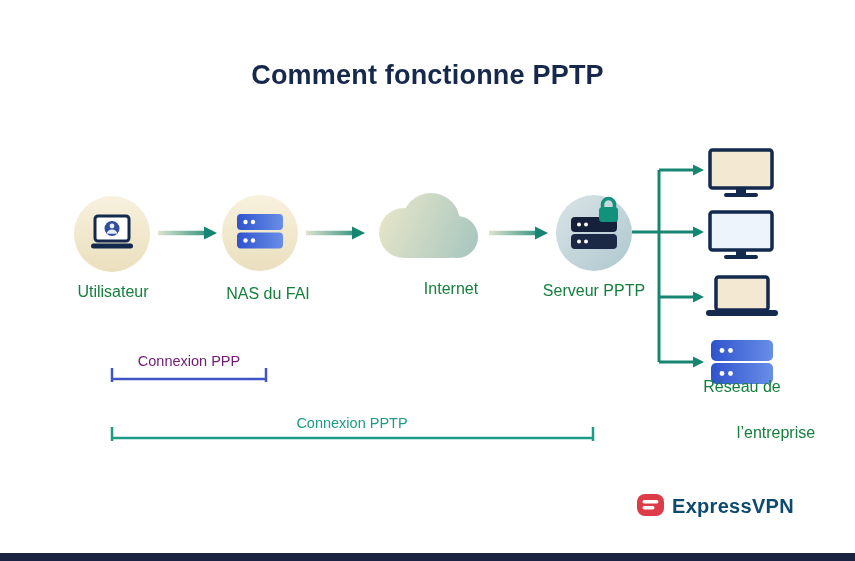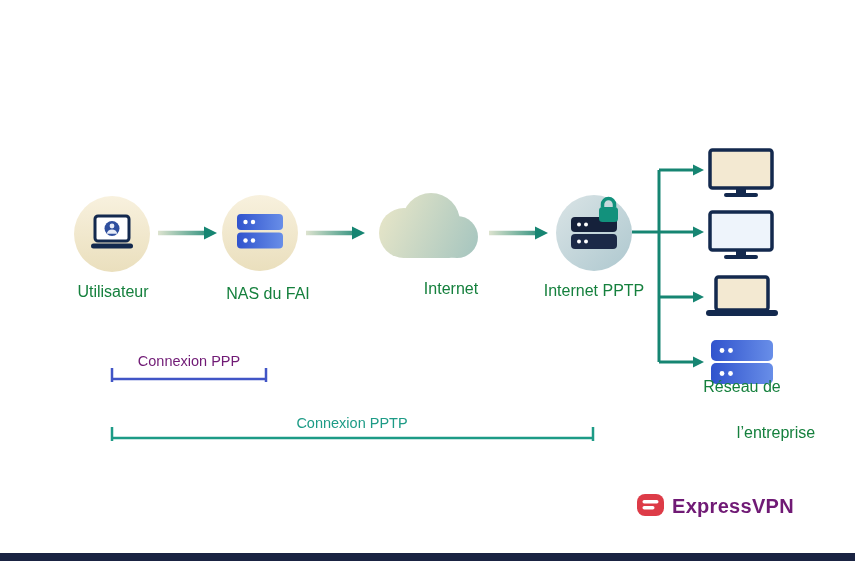--- a/index.html
+++ b/index.html
@@ -46,37 +46,38 @@
   }
   .conn-label.ppp  { color: #701a75; }
   .conn-label.pptp { color: #1d9b86; text-align: right; }
   .brand-text {
     position: absolute;
     left: 672px;
     top: 495px;
     font-size: 20px;
     font-weight: 700;
     letter-spacing: 0.3px;
-    color: #701a75;
+    color: #0c4a6e;
     white-space: nowrap;
   }
   .footer-bar {
     position: absolute;
     left: 0;
     bottom: 0;
     width: 100%;
     height: 8px;
     background: #1a2342;
   }
 </style>
 </head>
 <body>
 
 <div class="stage">
 
+  <div class="title">Comment fonctionne PPTP</div>
 
   <svg class="layer" width="855" height="561" viewBox="0 0 855 561">
     <defs>
       <linearGradient id="cream" x1="0" y1="0" x2="0" y2="1">
         <stop offset="0" stop-color="#f8f1de"></stop>
           <stop offset="1" stop-color="#eadfbd"></stop>
       </linearGradient>
       <linearGradient id="steel" x1="0" y1="0" x2="1" y2="1">
         <stop offset="0" stop-color="#dae4e6"></stop>
           <stop offset="1" stop-color="#aec8cf"></stop>
@@ -217,21 +218,21 @@
     <g transform="translate(637,494)">
       <rect x="0" y="0" width="27" height="22" rx="8" fill="#dd3b47"></rect>
       <rect x="5.5" y="6" width="16" height="3.4" rx="1.7" fill="#ffffff"></rect>
       <rect x="5.5" y="12" width="12" height="3.4" rx="1.7" fill="#ffffff"></rect>
     </g>
   </svg>
 
   <span class="label" style="left:113px; top:283px">Utilisateur</span>
   <span class="label" style="left:268px; top:285px">NAS du FAI</span>
   <span class="label" style="left:451px; top:280px">Internet</span>
-  <span class="label" style="left:594px; top:282px">Internet PPTP</span>
+  <span class="label" style="left:594px; top:282px">Serveur PPTP</span>
 
   <span class="label" style="left:742px; top:378px">Réseau de</span>
   <span class="label" style="left:776px; top:424px">l’entreprise</span>
 
   <span class="conn-label ppp" style="left:189px; top:353px">Connexion PPP</span>
   <span class="conn-label pptp" style="left:352px; top:415px">Connexion PPTP</span>
 
   <span class="brand-text">ExpressVPN</span>
 
   <div class="footer-bar"></div>

